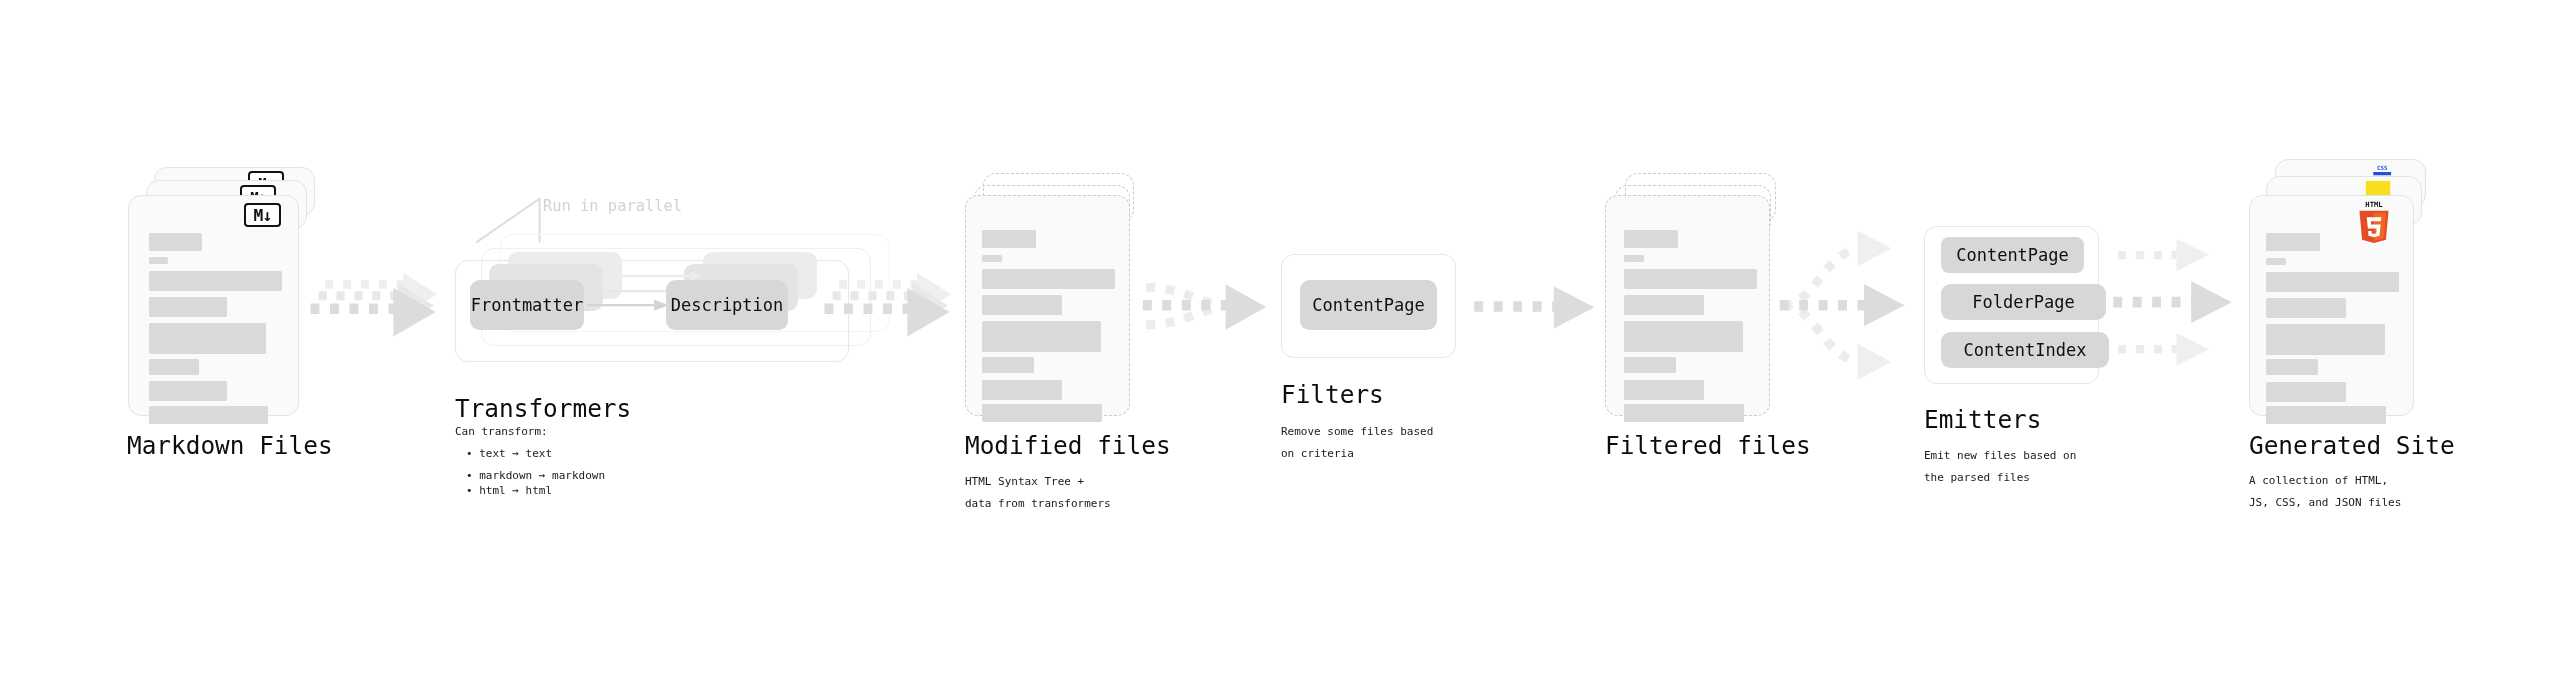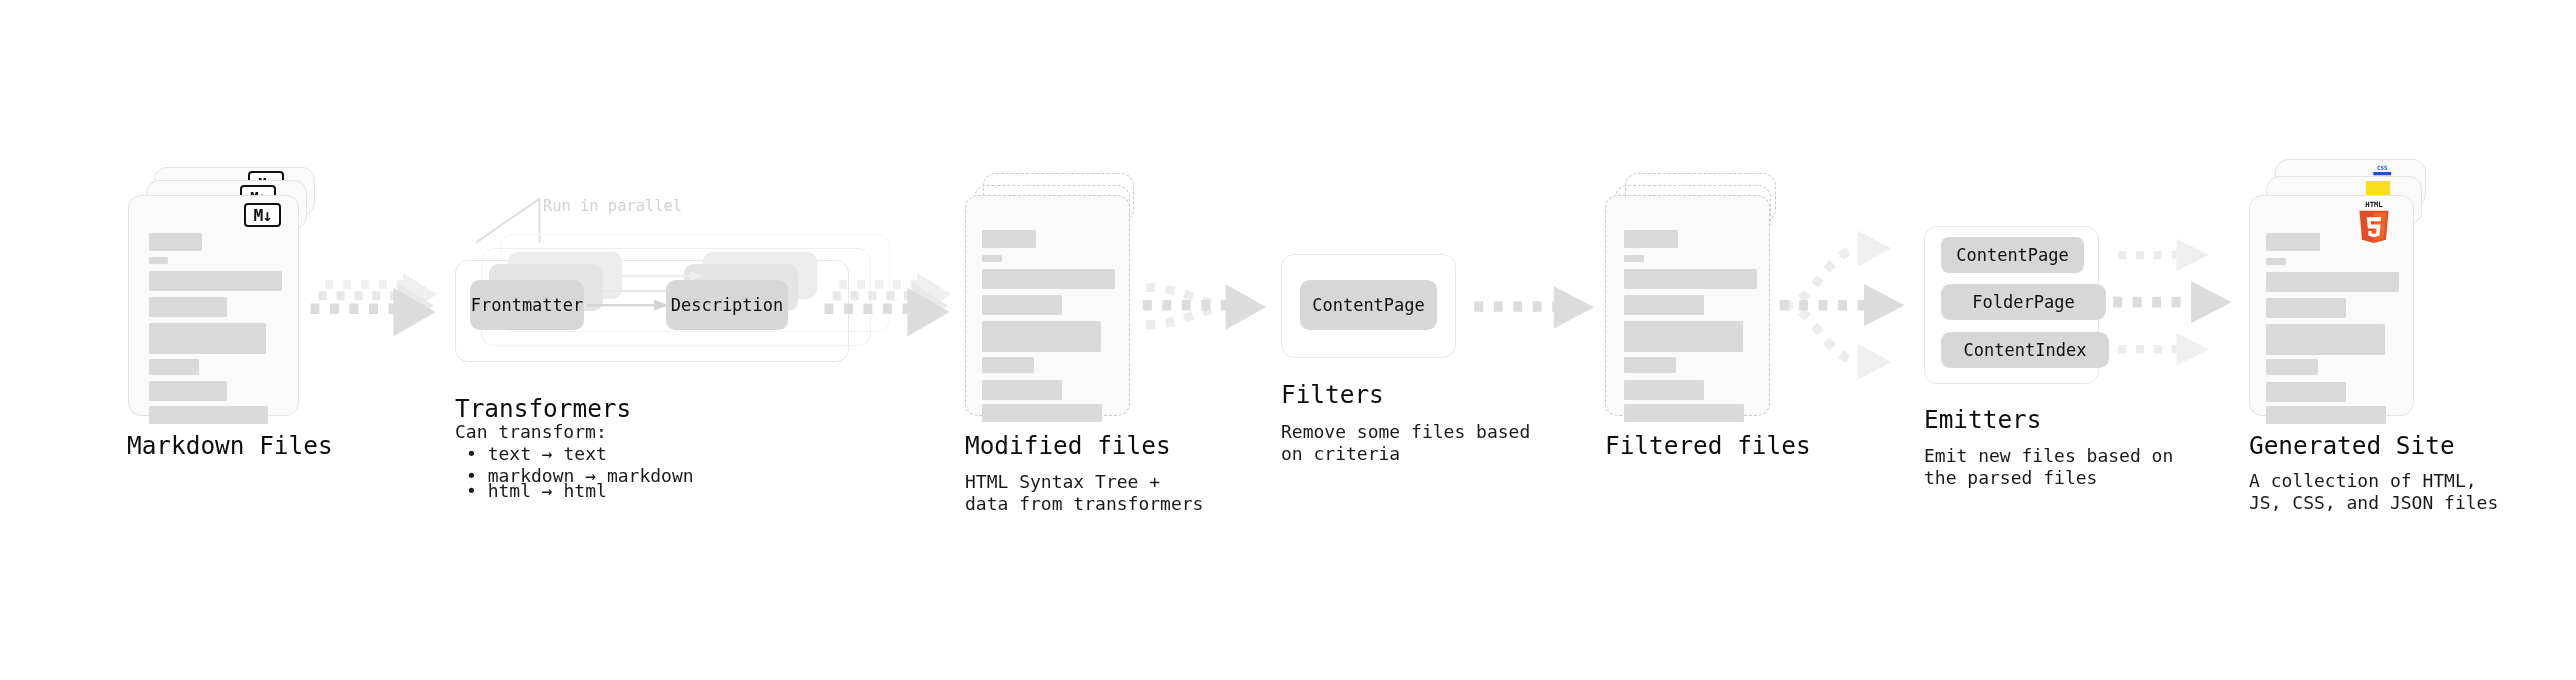--- a/index.html
+++ b/index.html
@@ -49,21 +49,21 @@
   .title {
     position: absolute;
     font-size: 24.4px;
     letter-spacing: 0px;
     color: #0d0d0d;
     white-space: nowrap;
     font-weight: 400;
   }
   .sub {
     position: absolute;
-    font-size: 18px;
+    font-size: 11px;
     line-height: 22px;
     color: #1a1a1a;
     white-space: pre;
   }
   .paralabel {
     position: absolute;
     font-size: 15.4px;
     color: #d2d2d2;
     white-space: nowrap;
   }

